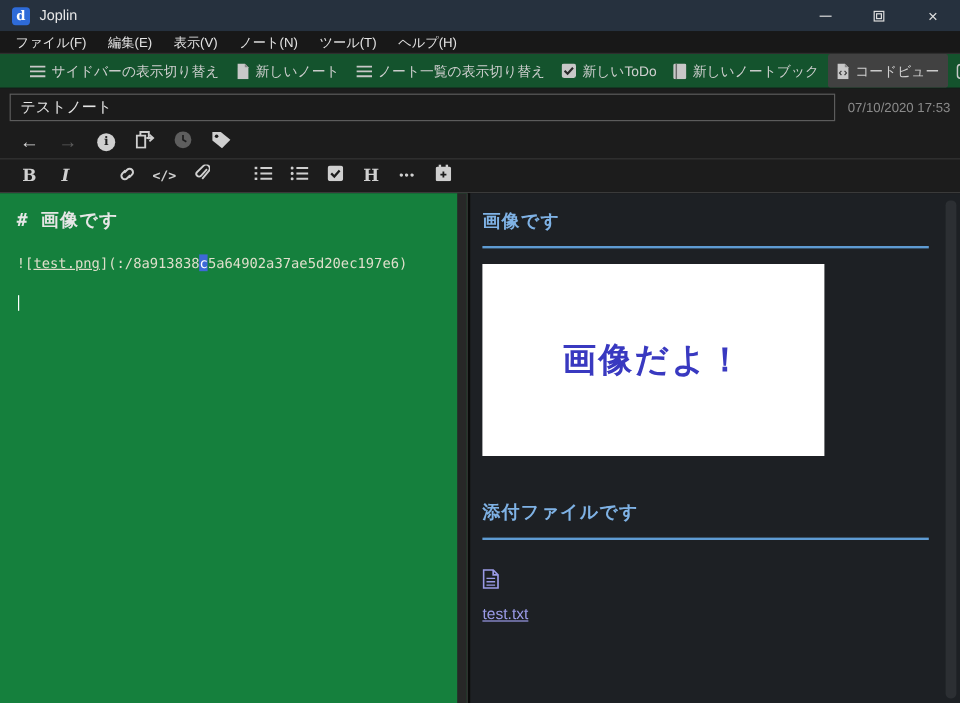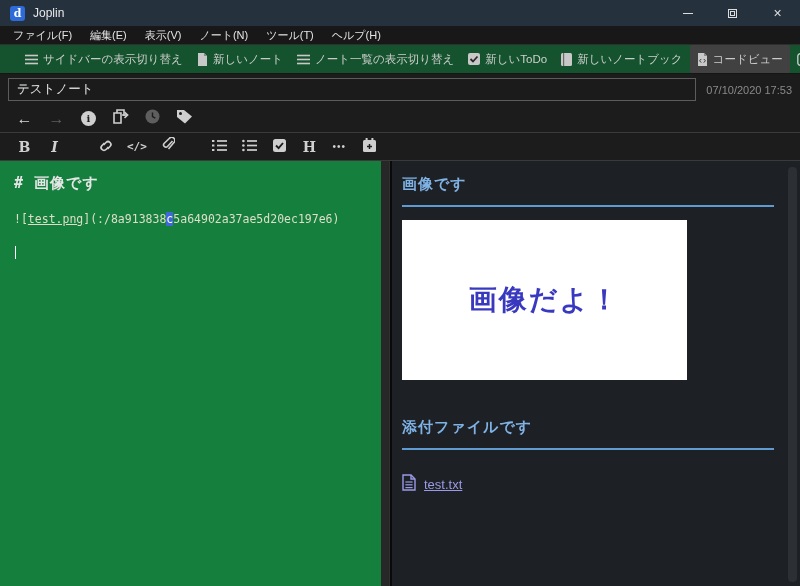--- a/index.html
+++ b/index.html
@@ -110,21 +110,21 @@
     background: #2c2f33; border-radius: 4px;
   }
   .pv-h1 { color: #7fb2e5; font-size: 15px; font-weight: bold; letter-spacing: 1px; margin-top: 8px; }
   .pv-h1-2 { margin-top: 38px; }
   .pv-hr { height: 2px; background: #5e9bd3; border: none; margin-top: 11px; }
   .pv-image {
     width: 285px; height: 160px; background: #ffffff; margin-top: 13px;
     display: flex; align-items: center; justify-content: center;
   }
   .pv-image-text { color: #3939c0; font-size: 28px; font-weight: 600; letter-spacing: 2px; }
-  .attachment-row { display: flex; align-items: center; gap: 8px; margin-top: 24px; }
+  .attachment-row { display: flex; gap: 8px; margin-top: 24px; flex-direction: column; }
   .att-link { color: #9a9ae6; text-decoration: underline; font-size: 13px; }
 </style>
 </head>
 <body>
 
 <div class="window">
 
   <div class="titlebar">
     <span class="logo">d</span>
     <span>Joplin</span>

